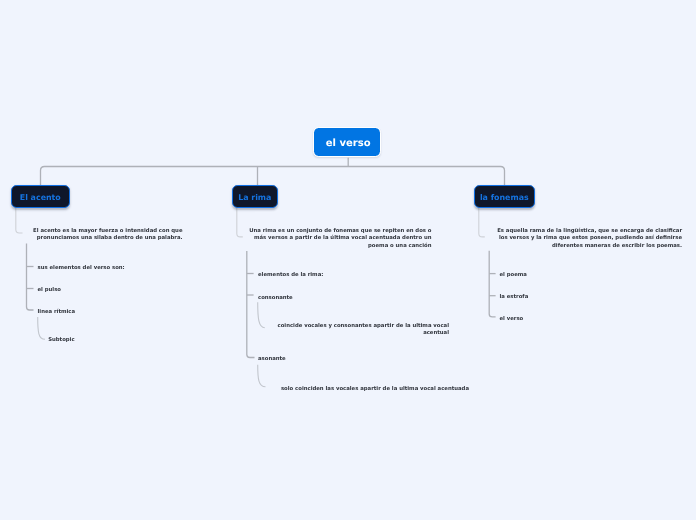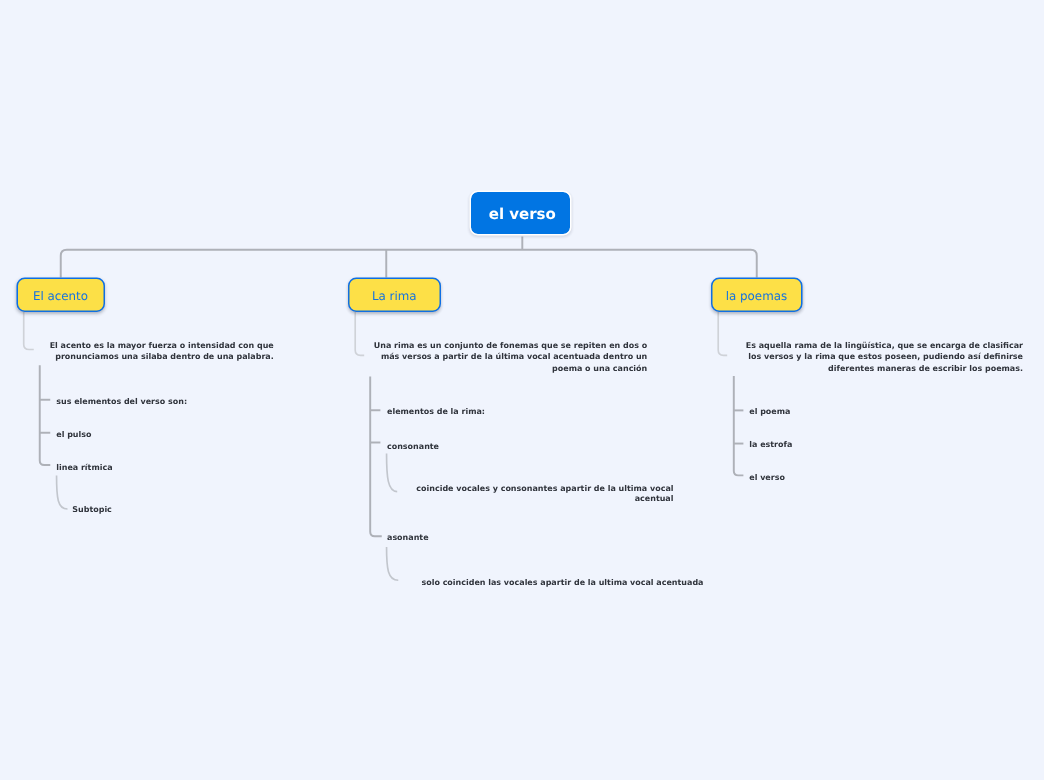--- a/index.html
+++ b/index.html
@@ -7,22 +7,22 @@
        font-family:"DejaVu Sans",sans-serif;position:relative;
        -webkit-font-smoothing:antialiased;text-rendering:geometricPrecision;}
   .canvas{position:absolute;left:0;top:0;width:696px;height:520px;
           will-change:transform;transform:translateZ(0);opacity:0.999;text-align:right;}
   svg.lines{position:absolute;left:0;top:0;width:696px;height:520px;
             pointer-events:none;}
   .node{position:absolute;box-sizing:border-box;white-space:nowrap;}
   .root{background:#0075e3;color:#ffffff;font-weight:bold;
         font-size:10px;display:flex;align-items:center;justify-content:center;padding-top:3px;padding-left:2px;
         border:1.8px solid #ffffff;border-radius:5.5px;box-shadow:0 1px 2px rgba(60,70,90,0.16);background-clip:padding-box;}
-  .branch{background:#fde047;color:#1573e0;border:1.75px solid #0f6fe4;border-radius:5.5px;
-        font-weight:normal;font-size:7.9px;display:flex;align-items:center;
+  .branch{background:#0f172a;color:#1573e0;border:1.75px solid #0f6fe4;border-radius:5.5px;
+        font-weight:bold;font-size:7.9px;display:flex;align-items:center;
         justify-content:center;padding-top:1px;box-shadow:0 1.2px 2.2px rgba(30,40,60,0.3);}
   .desc{position:absolute;color:#30343c;font-size:5.32px;line-height:7.3px;
        font-weight:bold;}
   .item{position:absolute;color:#30343c;font-size:5.32px;line-height:7.3px;
        font-weight:bold;white-space:nowrap;}
   .sub{position:absolute;color:#30343c;font-size:5.32px;line-height:7.3px;
        font-weight:bold;}
 </style>
 </head>
 <body>
@@ -57,22 +57,22 @@
     <path d="M478.8 208 V233.4 Q478.8 236.9 482.3 236.9 H484.8" stroke="#cfd2d8" stroke-width="1.1"></path>
     <path d="M489.2 250.7 V314 Q489.2 316.9 492.2 316.9 H495.6"></path>
     <path d="M489.2 273.6 H495.6"></path>
     <path d="M489.2 295.7 H495.6"></path>
   </g>
 </svg>
 
 <div class="node root" style="left:313.2px;top:126.6px;width:68px;height:30px;">el verso</div>
 
 <div class="node branch" style="left:10.8px;top:185px;width:59px;height:23px;">El acento</div>
-<div class="node branch" style="left:231.8px;top:185px;width:62px;height:23px;">La rima</div>
-<div class="node branch" style="left:473.8px;top:185px;width:61px;height:23px;">la poemas</div>
+<div class="node branch" style="left:231.8px;top:185px;width:46px;height:23px;">La rima</div>
+<div class="node branch" style="left:473.8px;top:185px;width:61px;height:23px;">la fonemas</div>
 
 <div class="desc" style="left:27.5px;top:228px;width:155px;">El acento es la mayor fuerza o intensidad con que pronunciamos una silaba dentro de una palabra.</div>
 <div class="item" style="left:37.5px;top:265.2px;">sus elementos del verso son:</div>
 <div class="item" style="left:37.5px;top:287px;">el pulso</div>
 <div class="item" style="left:37.5px;top:308.7px;">linea rítmica</div>
 <div class="sub" style="left:48.2px;top:336.7px;">Subtopic</div>
 
 <div class="desc" style="left:247.5px;top:228px;width:184px;">Una rima es un conjunto de fonemas que se repiten en dos o más versos a partir de la última vocal acentuada dentro un poema o una canción</div>
 <div class="item" style="left:258px;top:271.5px;">elementos de la rima:</div>
 <div class="item" style="left:258px;top:294.5px;">consonante</div>

